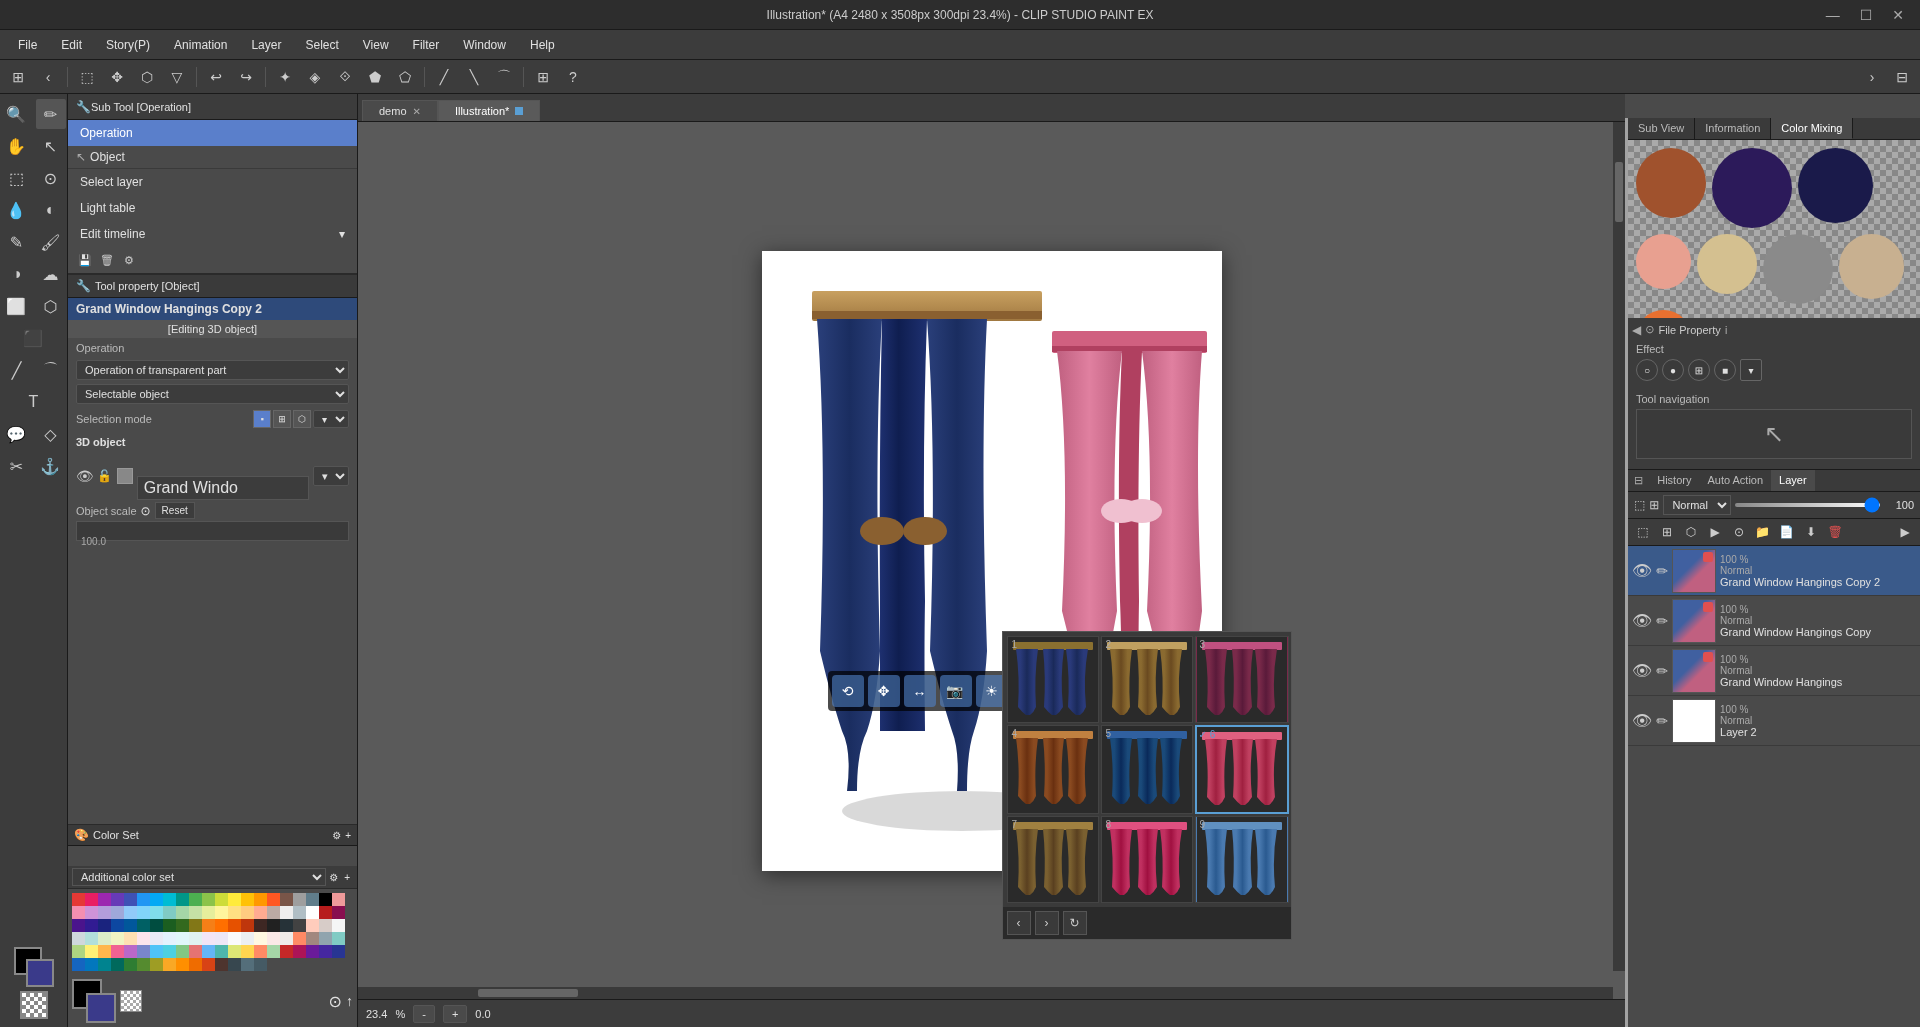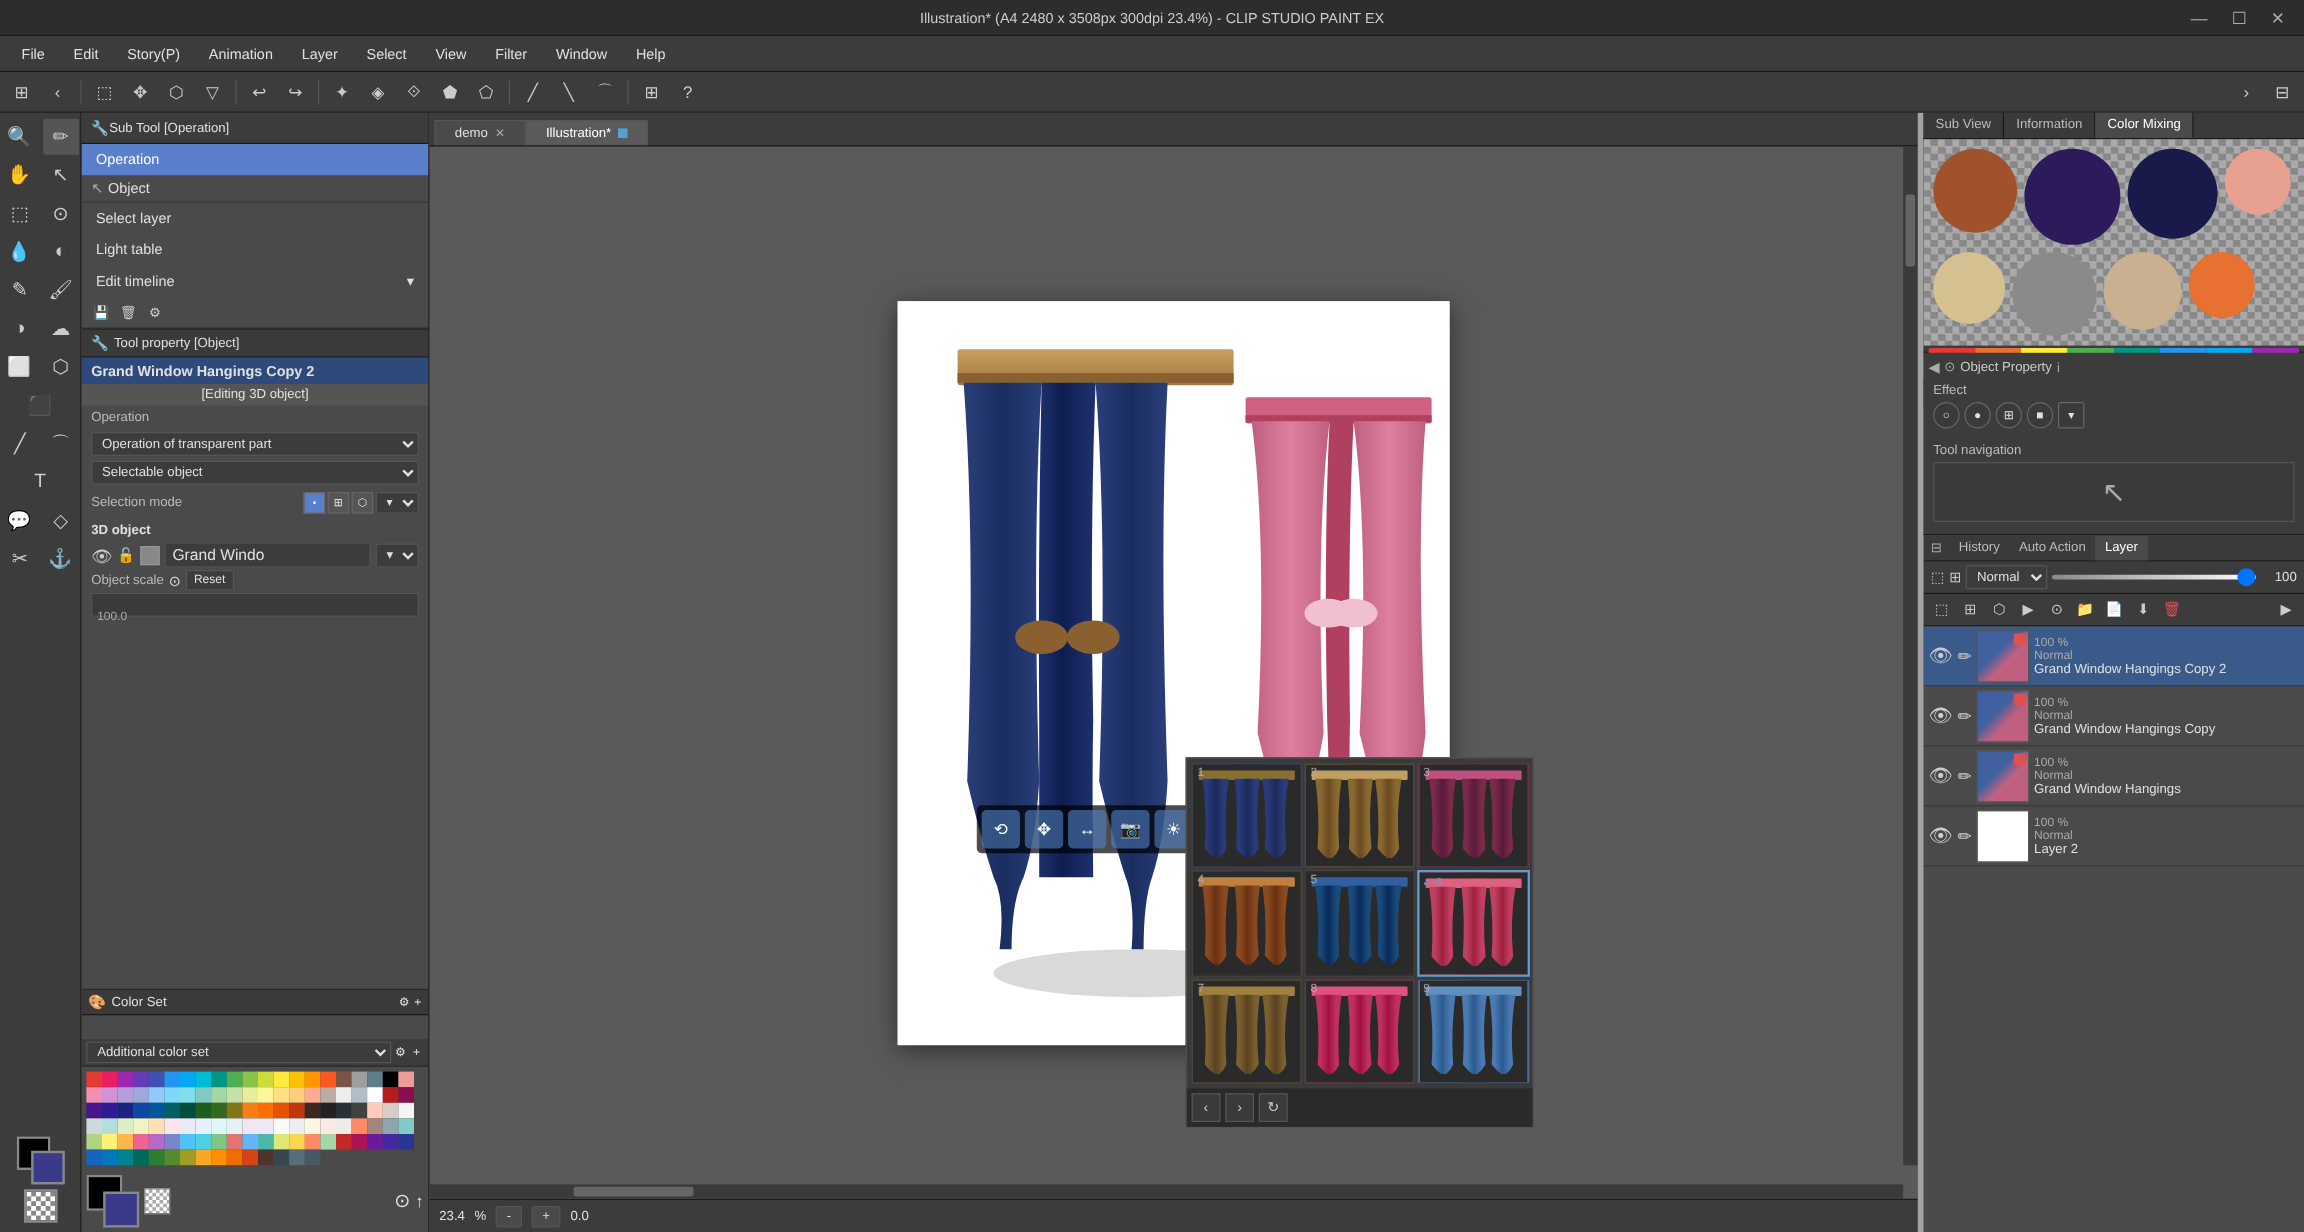--- a/index.html
+++ b/index.html
@@ -70,21 +70,21 @@
 
     
     .mode-icons { display: flex; gap: 2px; align-items: center; }
     .mode-icon { width: 18px; height: 18px; background: #555; border: 1px solid #666; display: flex; align-items: center; justify-content: center; font-size: 9px; cursor: pointer; }
     .mode-icon.active { background: #5a7fcb; }
 
     
     .section-3d { padding: 4px 8px; font-size: 11px; }
     .section-3d-title { font-weight: bold; margin-bottom: 4px; }
     .obj-row { display: flex; align-items: center; gap: 4px; margin: 2px 0; }
-    .obj-name { background: #3c3c3c; border: 1px solid #555; padding: 2px 6px; font-size: 13px; flex: 1; }
+    .obj-name { background: #3c3c3c; border: 1px solid #555; padding: 2px 6px; font-size: 16px; flex: 1; margin-top: 24px; }
 
     
     #color-set-panel { border-top: 1px solid #2a2a2a; margin-top: auto; }
     .color-set-header { background: #3a3a3a; padding: 3px 6px; display: flex; align-items: center; gap: 4px; font-size: 11px; border-bottom: 1px solid #1a1a1a; }
     .color-grid { display: flex; flex-wrap: wrap; padding: 4px; gap: 0; }
     .color-swatch { width: 13px; height: 13px; cursor: pointer; }
     .color-bottom { display: flex; align-items: center; padding: 4px; gap: 4px; }
 
     
     #canvas-area {
@@ -129,21 +129,21 @@
 
     
     #canvas-controls { height: 28px; background: #3c3c3c; display: flex; align-items: center; padding: 0 8px; gap: 8px; border-top: 1px solid #1a1a1a; font-size: 11px; }
     .ctrl-btn { padding: 2px 8px; background: #4a4a4a; border: 1px solid #555; cursor: pointer; font-size: 11px; color: #e0e0e0; border-radius: 2px; }
 
     
     #canvas-3d-toolbar { position: absolute; bottom: 160px; left: 50%; transform: translateX(-50%); display: flex; gap: 4px; background: rgba(0,0,0,0.7); padding: 4px; border-radius: 4px; }
     .canvas-3d-btn { width: 32px; height: 32px; background: rgba(80,130,200,0.6); border-radius: 4px; display: flex; align-items: center; justify-content: center; cursor: pointer; font-size: 14px; color: white; }
 
     
-    #right-panel { width: 322px; background: #4a4a4a; border-left: 5px solid #a3a3a3; display: flex; flex-direction: column; flex-shrink: 0; }
+    #right-panel { width: 295px; background: #4a4a4a; border-left: 3px solid #a3a3a3; display: flex; flex-direction: column; flex-shrink: 0; margin-top: 24px; }
 
     
     #color-mixing { height: 200px; background: #3c3c3c; border-bottom: 1px solid #1a1a1a; }
     .right-panel-tabs { display: flex; background: #3a3a3a; border-bottom: 1px solid #1a1a1a; }
     .right-tab { padding: 4px 10px; font-size: 11px; cursor: pointer; color: #bbb; border-right: 1px solid #1a1a1a; }
     .right-tab.active { background: #4a4a4a; color: white; border-bottom: 1px solid #4a4a4a; }
 
     
     #layer-panel { flex: 1; display: flex; flex-direction: column; overflow: hidden; }
     .layer-panel-tabs { display: flex; background: #3a3a3a; border-bottom: 1px solid #1a1a1a; }
@@ -858,21 +858,21 @@
         <div style="font-size: 14px; cursor: pointer; color: #ccc;">💧</div>
         <div style="font-size: 14px; cursor: pointer; color: #ccc;">🪣</div>
         <div style="width: 18px; height: 18px; background: repeating-conic-gradient(#888 0% 25%, #fff 0% 50%) 0 0 / 6px 6px; border: 1px solid #888; cursor: pointer;"></div>
       </div>
     </div>
 
     <div style="background: #3c3c3c; border-bottom: 1px solid #1a1a1a; padding: 4px 0;">
       <div style="display: flex; align-items: center; padding: 0 4px; gap: 4px; font-size: 11px;">
         <div style="cursor: pointer; font-size: 12px; color: #aaa;">◀</div>
         <div style="cursor: pointer; font-size: 11px; color: #aaa;">⊙</div>
-        <div style="font-size: 11px; color: #ccc; cursor: pointer;">Object Property</div>
+        <div style="font-size: 11px; color: #ccc; cursor: pointer;">File Property</div>
         <div style="font-size: 11px; cursor: pointer; color: #aaa;">ℹ</div>
         <div style="flex:1;"></div>
       </div>
 
       <div class="effect-section">
         <div class="effect-label">Effect</div>
         <div class="effect-icons">
           <div class="effect-icon">○</div>
           <div class="effect-icon">●</div>
           <div class="effect-icon">⊞</div>

